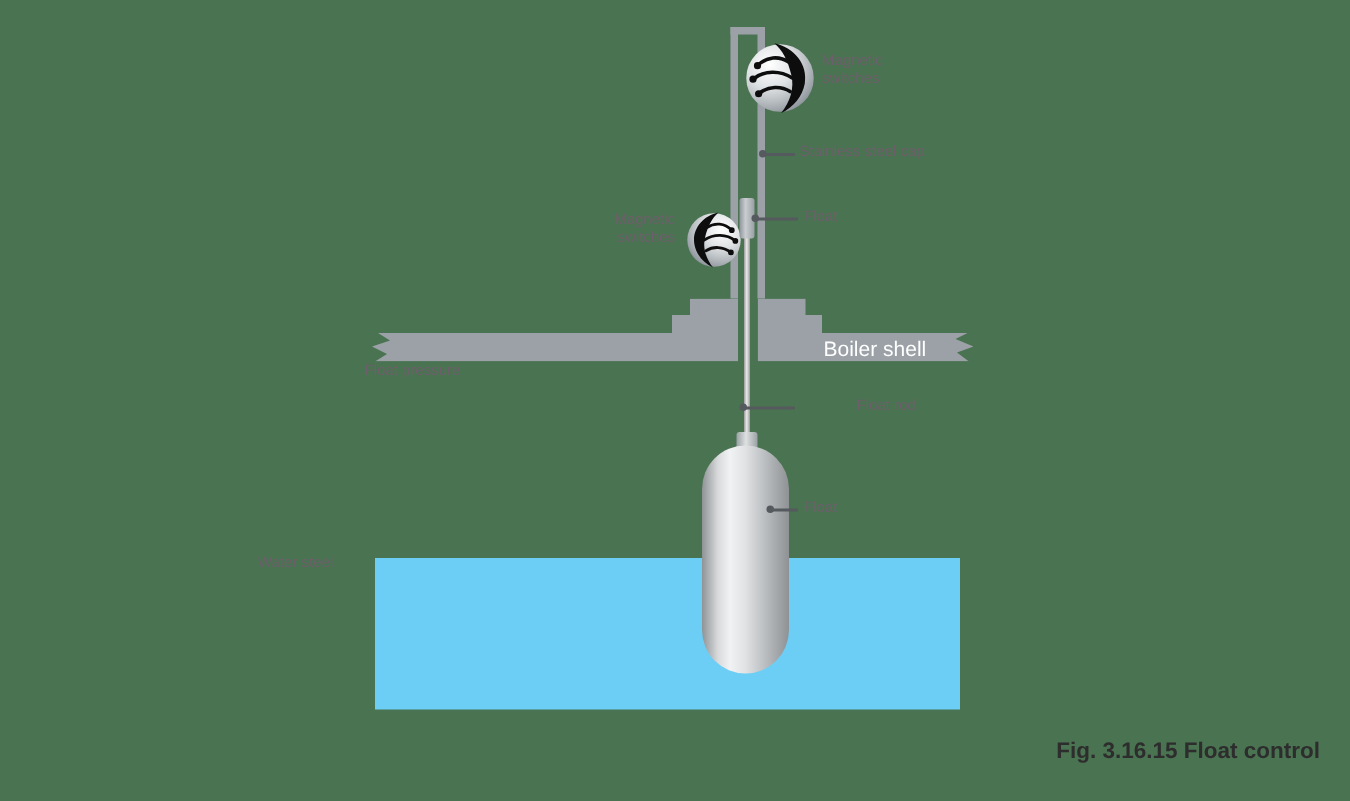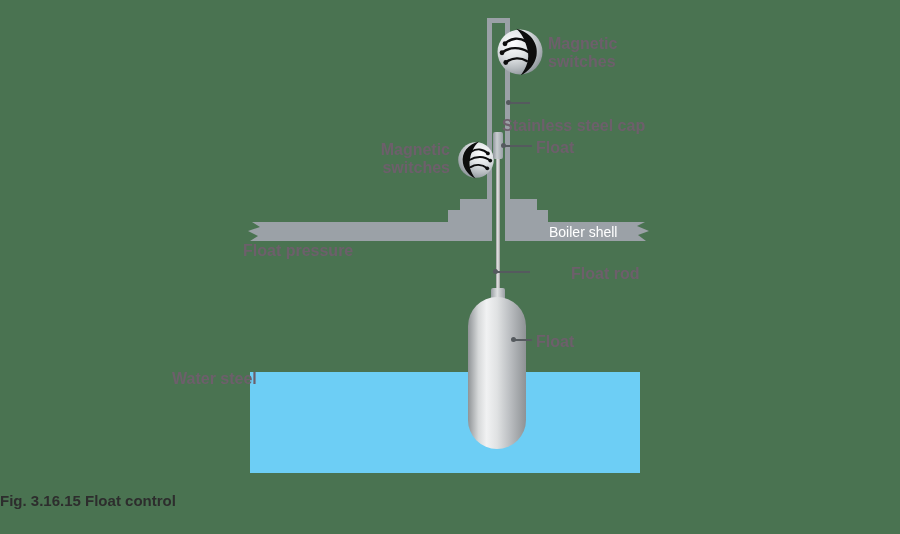--- a/index.html
+++ b/index.html
@@ -6,28 +6,28 @@
   .canvas{
     position:relative;width:900px;height:534px;overflow:hidden;
     background:var(--bg,#4a7351);
     font-family:"Liberation Sans", sans-serif;
   }
   .abs{position:absolute;}
   .metal{background:var(--metal,#9ba1a7);}
   .water{background:var(--water,#6dcef5);}
   .label{
     position:absolute;color:var(--label,#6d5f6b);
-    font-size:16px;line-height:1.15;font-weight:bold;
+    font-size:10px;line-height:1.15;font-weight:normal;
   }
   .label.right{text-align:right;}
   .label.shell{color:var(--shell-label,#ffffff);font-weight:normal;font-size:14px;text-align:center;}
   .leader{position:absolute;height:2px;background:var(--leader,#555a5e);}
   .dot{position:absolute;width:5px;height:5px;border-radius:50%;background:var(--leader,#555a5e);}
   .caption{
-    position:absolute;left:0;top:492px;width:880px;text-align:left;
+    position:absolute;left:0;top:492px;width:880px;text-align:right;
     color:var(--caption,#2d2d2d);font-size:15px;font-weight:bold;
   }
   .rod{background:linear-gradient(90deg,#9a9a9a,#e9e9e9 45%,#9a9a9a);}
   .magnet{
     background:linear-gradient(90deg,#8f959b,#c9cdd0 40%,#99a0a6);
     border-radius:2px;
   }
   .neck{background:linear-gradient(90deg,#9aa0a4,#dfe1e2 45%,#9aa0a4);border-radius:2px 2px 0 0;}
   .float-body{
     background:linear-gradient(90deg,#8f9396 0%,#d7d9da 18%,#f1f2f3 32%,#e0e2e3 50%,#bfc2c5 70%,#8e9295 100%);
@@ -107,21 +107,21 @@
   <div class="dot" style="left:501px;top:143px;"></div>
 
   <div class="leader" style="left:495px;top:271px;width:35px;"></div>
   <div class="dot" style="left:493px;top:269px;"></div>
 
   <div class="leader" style="left:513px;top:339px;width:19px;"></div>
   <div class="dot" style="left:511px;top:337px;"></div>
 
   <div class="label" style="left:548px;top:35px;width:74px;">Magnetic switches</div>
 
-  <div class="label" style="left:502px;top:96px;margin-top:21px;">Stainless steel cap</div>
+  <div class="label" style="left:533px;top:96px;">Stainless steel cap</div>
 
   <div class="label right" style="left:380px;top:141px;width:70px;">Magnetic switches</div>
 
   <div class="label" style="left:536px;top:139px;">Float</div>
 
 
   <div class="label" style="left:243px;top:242px;">Float pressure</div>
 
   <div class="label shell" style="left:549px;top:224px;">Boiler shell</div>
 

